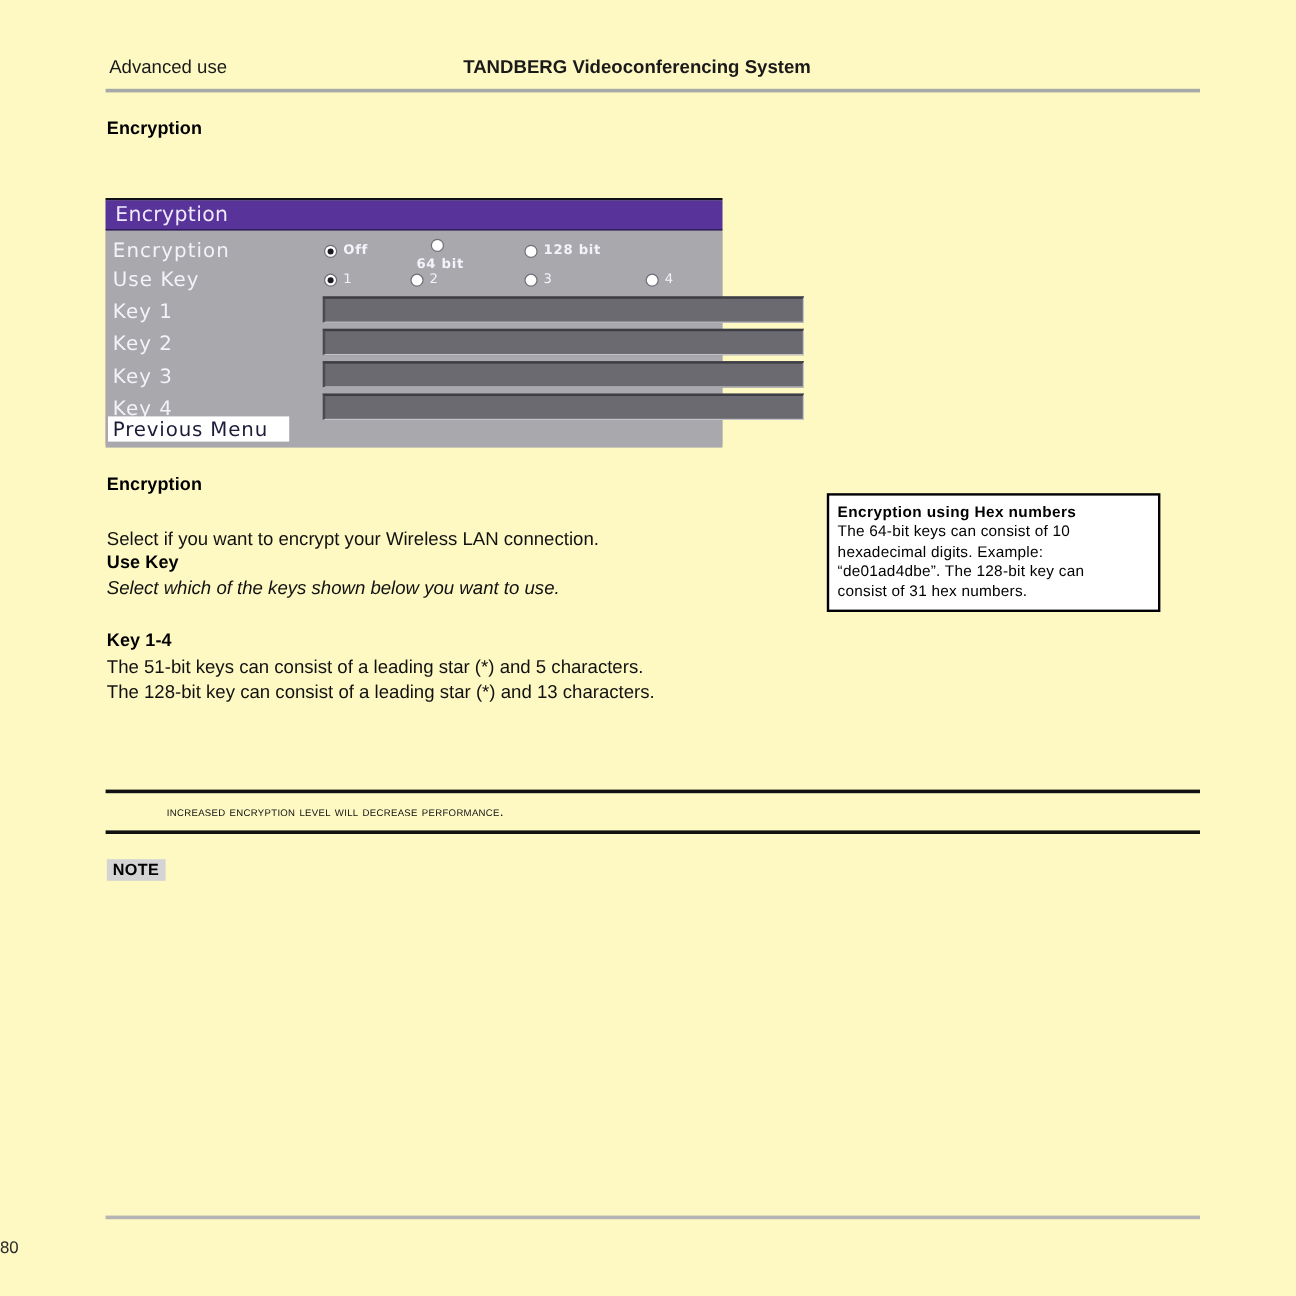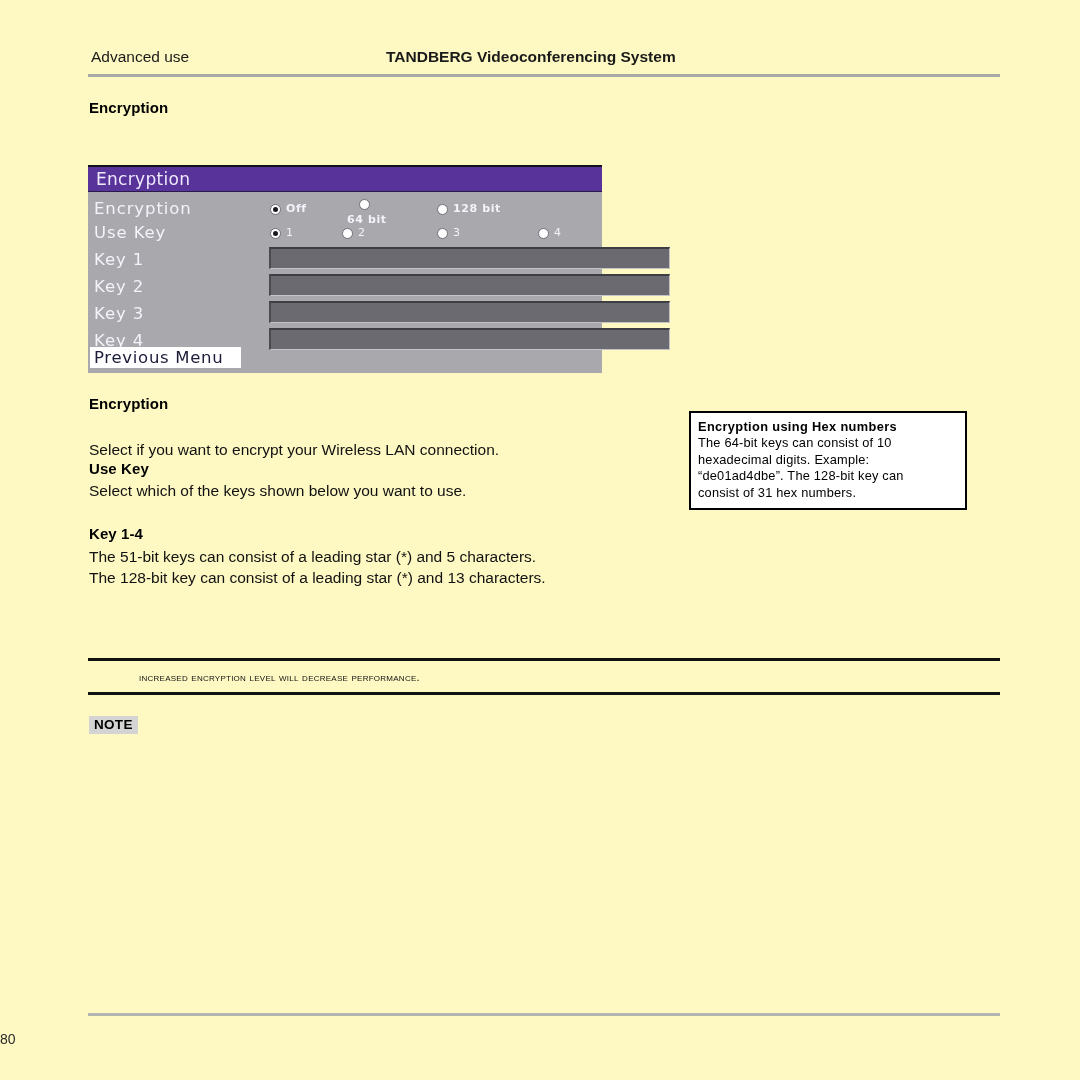--- a/index.html
+++ b/index.html
@@ -374,21 +374,21 @@
 
     </div>
   </div>
 
   <div class="prev-menu">Previous Menu</div>
 
   <div class="body-head" style="left:89px; top:395px;">Encryption</div>
   <div class="body-text" style="left:89px; top:415px;margin-top:24px;">Select if you want to encrypt your Wireless LAN connection.</div>
 
   <div class="body-head" style="left:89px; top:460px;">Use Key</div>
-  <div class="body-text" style="left:89px; top:480px;">Select which of the keys shown below you want to use.</div>
+  <div class="body-text" style="left:89px; top:480px;font-style:italic;">Select which of the keys shown below you want to use.</div>
 
   <div class="body-head" style="left:89px; top:525px;">Key 1-4</div>
   <div class="body-text" style="left:89px; top:546px;">The 51-bit keys can consist of a leading star (*) and 5 characters.</div>
   <div class="body-text" style="left:89px; top:567px;">The 128-bit key can consist of a leading star (*) and 13 characters.</div>
 
   <div class="note-box">
     <div class="note-box-title">Encryption using Hex numbers</div>
     <div class="note-box-line">The 64-bit keys can consist of 10</div>
     <div class="note-box-line">hexadecimal digits. Example:</div>
     <div class="note-box-line">“de01ad4dbe”. The 128-bit key can</div>

